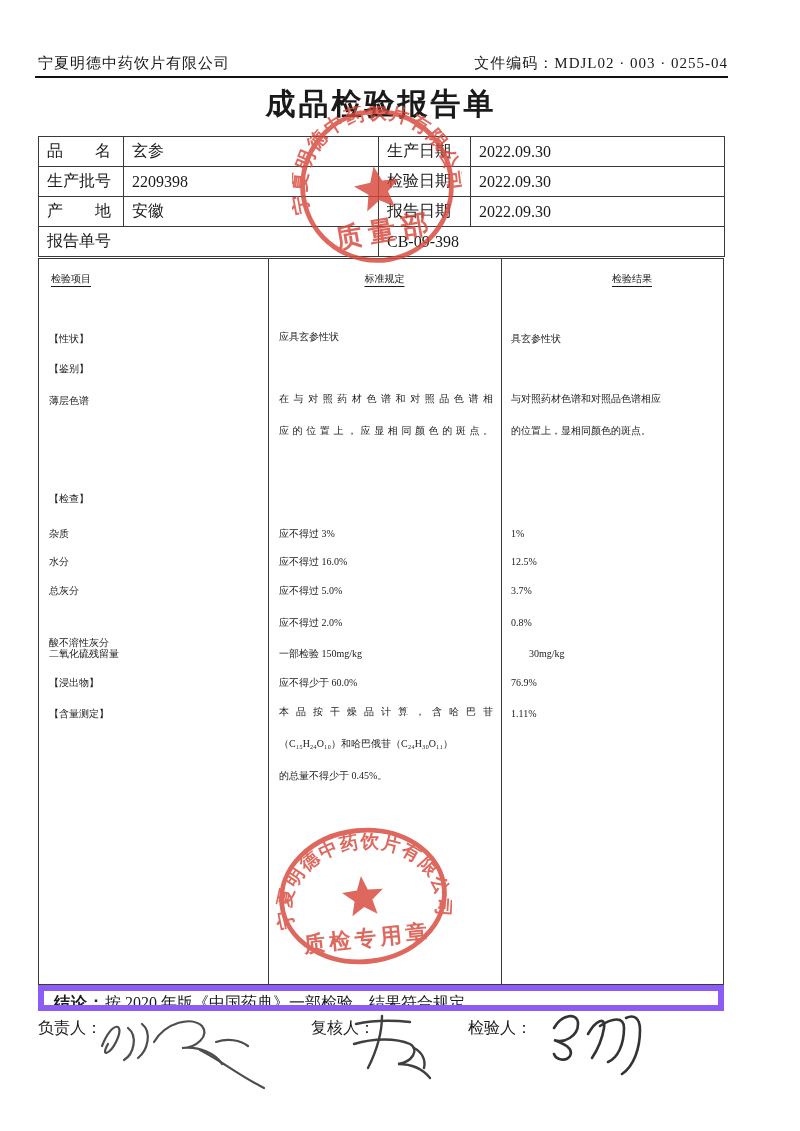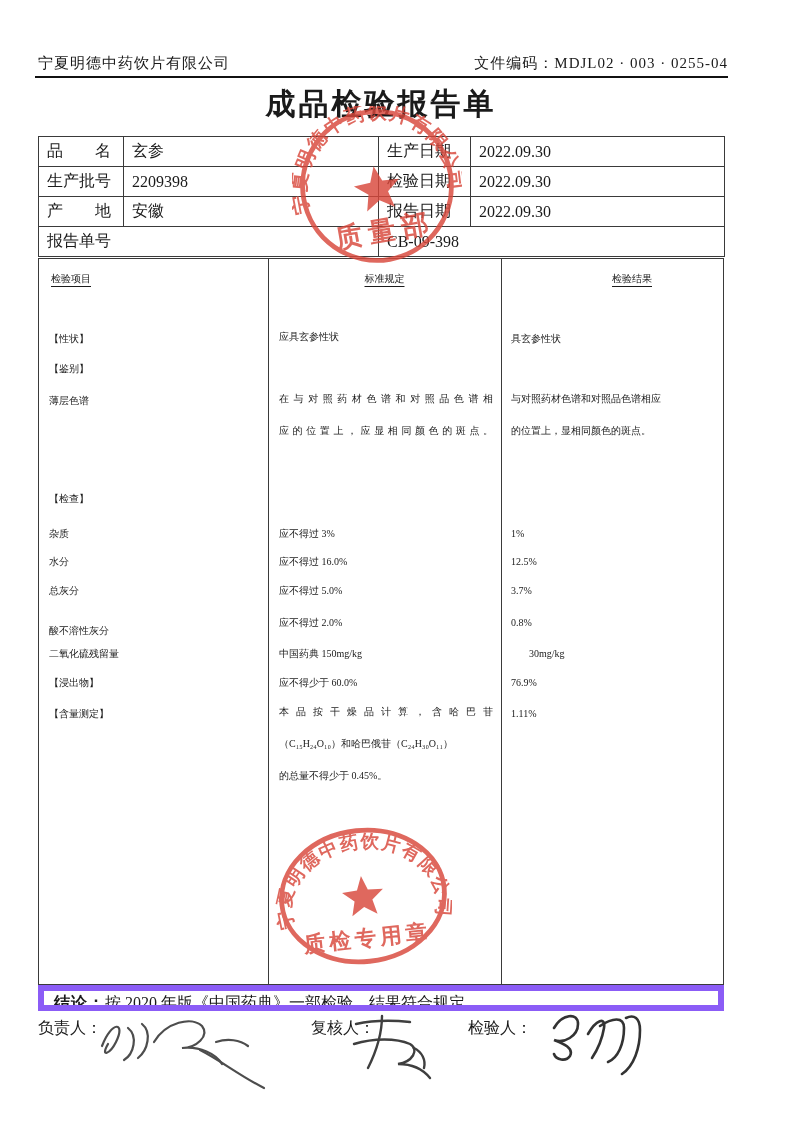--- a/index.html
+++ b/index.html
@@ -106,26 +106,26 @@
     <div class="cell" style="left:472px; top:265px;">1%</div>
 
     <div class="cell" style="left:10px; top:293px;">水分</div>
     <div class="cell" style="left:240px; top:293px;">应不得过 16.0%</div>
     <div class="cell" style="left:472px; top:293px;">12.5%</div>
 
     <div class="cell" style="left:10px; top:322px;">总灰分</div>
     <div class="cell" style="left:240px; top:322px;">应不得过 5.0%</div>
     <div class="cell" style="left:472px; top:322px;">3.7%</div>
 
-    <div class="cell" style="left:10px; top:362px;">酸不溶性灰分</div>
+    <div class="cell" style="left:10px; top:374px;">酸不溶性灰分</div>
     <div class="cell" style="left:240px; top:354px;">应不得过 2.0%</div>
     <div class="cell" style="left:472px; top:354px;">0.8%</div>
 
     <div class="cell" style="left:10px; top:385px;">二氧化硫残留量</div>
-    <div class="cell" style="left:240px; top:385px;">中国药典 150mg/kg</div>
+    <div class="cell" style="left:240px; top:385px;">一部检验 150mg/kg</div>
     <div class="cell" style="left:472px; top:385px;margin-left:18px;">30mg/kg</div>
 
     <div class="cell" style="left:10px; top:414px;">【浸出物】</div>
     <div class="cell" style="left:240px; top:414px;">应不得少于 60.0%</div>
     <div class="cell" style="left:472px; top:414px;">76.9%</div>
 
     <div class="cell" style="left:10px; top:445px;">【含量测定】</div>
     <div class="cell para" style="left:240px; top:437px; width:214px;">
         <span class="just" style="display:block;">本品按干燥品计算，含哈巴苷</span>
         <span style="display:block;">（C₁₅H₂₄O₁₀）和哈巴俄苷（C₂₄H₃₀O₁₁）</span>

